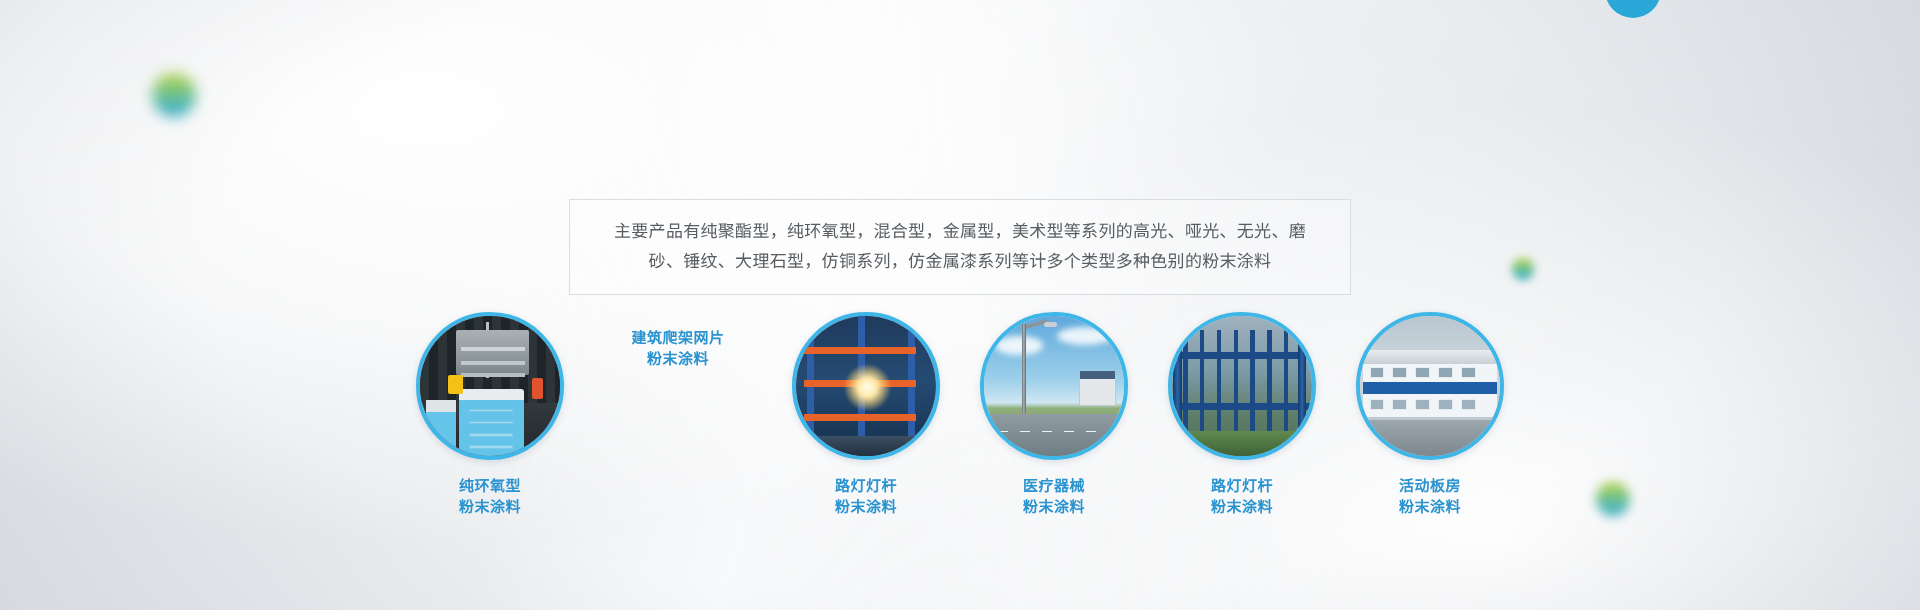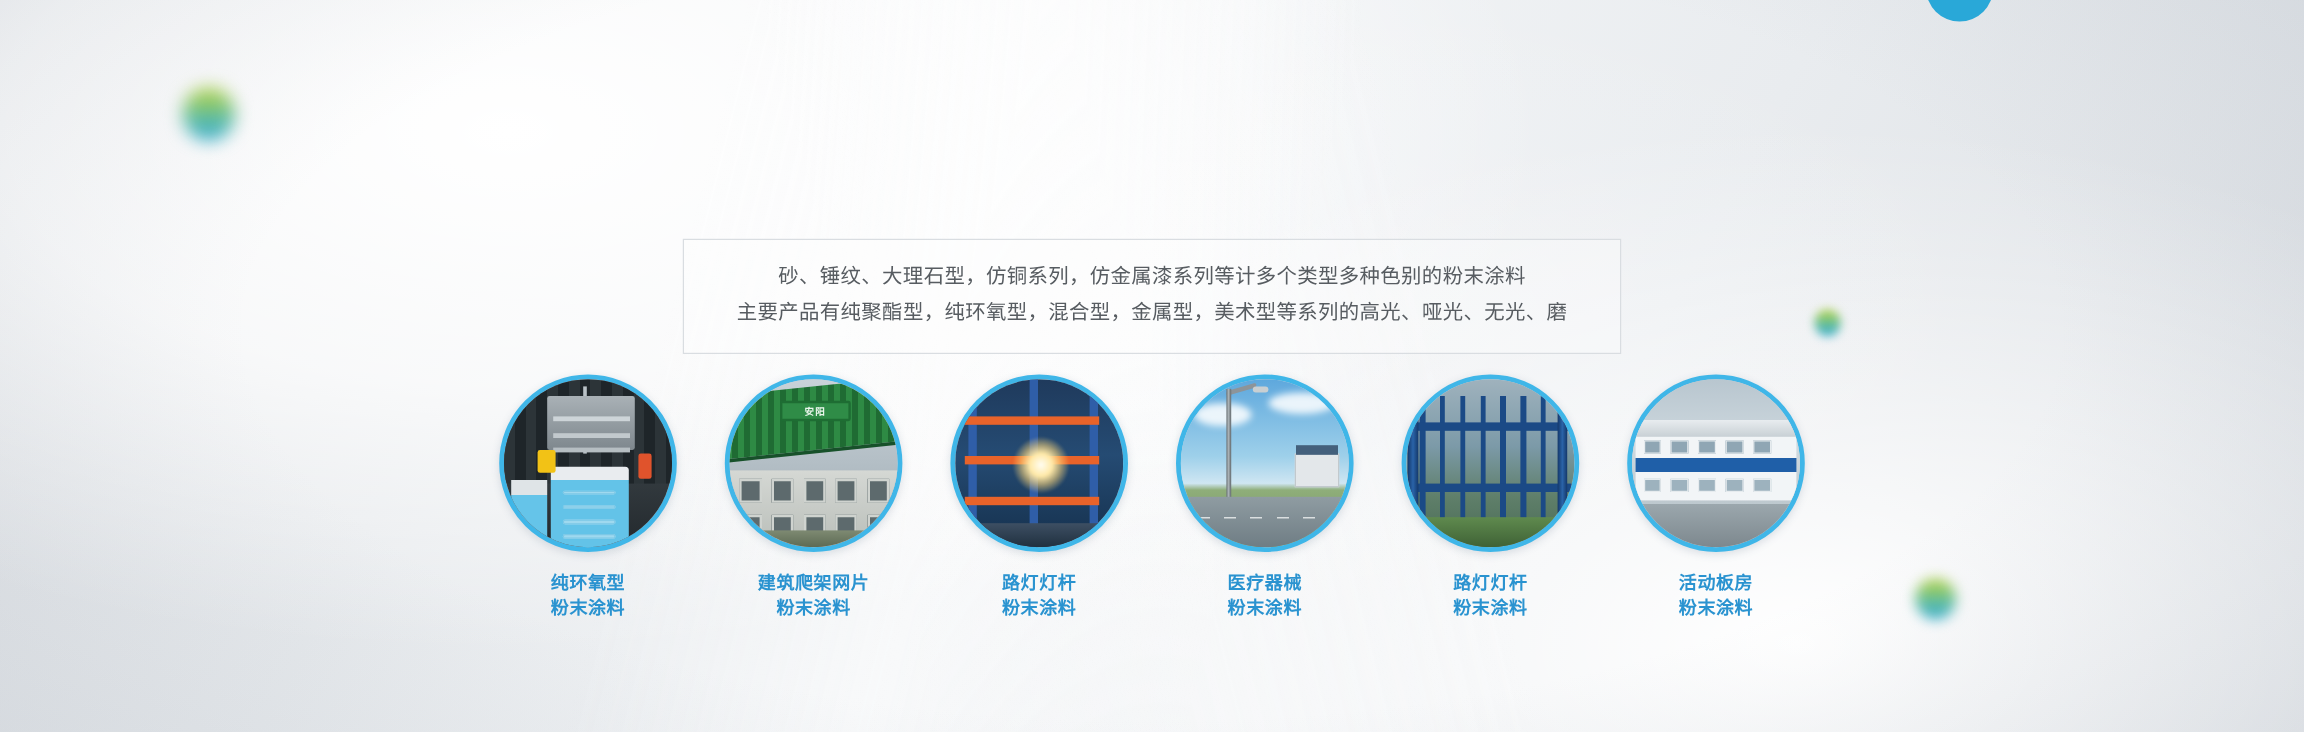--- a/index.html
+++ b/index.html
@@ -266,22 +266,22 @@
   <div class="sheen"></div>
   <div class="vignette"></div>
 
   <div class="deco-dot d1"></div>
   <div class="deco-dot d2"></div>
   <div class="deco-dot d3"></div>
   <div class="deco-arc a1"></div>
 
 
   <div class="desc-box">
+    <p>主要产品有纯聚酯型，纯环氧型，混合型，金属型，美术型等系列的高光、哑光、无光、磨</p>
     <p>砂、锤纹、大理石型，仿铜系列，仿金属漆系列等计多个类型多种色别的粉末涂料</p>
-    <p>主要产品有纯聚酯型，纯环氧型，混合型，金属型，美术型等系列的高光、哑光、无光、磨</p>
   </div>
 
   <div class="circles">
 
     <div class="circle-item">
       <div class="circle-photo">
         <div class="scene s-med">
           <div class="wallpanel"></div>
             <div class="post"></div>
           <div class="rack"></div>
@@ -296,41 +296,20 @@
             <div class="bin-r"></div>
         </div>
       </div>
       <div class="circle-label">
         <span>纯环氧型</span>
         <span class="l2">粉末涂料</span>
       </div>
     </div>
 
     <div class="circle-item">
-      <div class="circle-photo">
-        <div class="scene s-bld">
-          <div class="roof"></div>
-          <div class="sign">
-              <span>安阳</span>
-            </div>
-          <div class="facade">
-            <i class="win w1"></i>
-              <i class="win w2"></i>
-              <i class="win w3"></i>
-              <i class="win w4"></i>
-              <i class="win w5"></i>
-            <i class="win w6"></i>
-              <i class="win w7"></i>
-              <i class="win w8"></i>
-              <i class="win w9"></i>
-              <i class="win w10"></i>
-          </div>
-          <div class="ground"></div>
-        </div>
-      </div>
       <div class="circle-label">
         <span>建筑爬架网片</span>
         <span class="l2">粉末涂料</span>
       </div>
     </div>
 
     <div class="circle-item">
       <div class="circle-photo">
         <div class="scene s-whs">
           <i class="col c1"></i>

